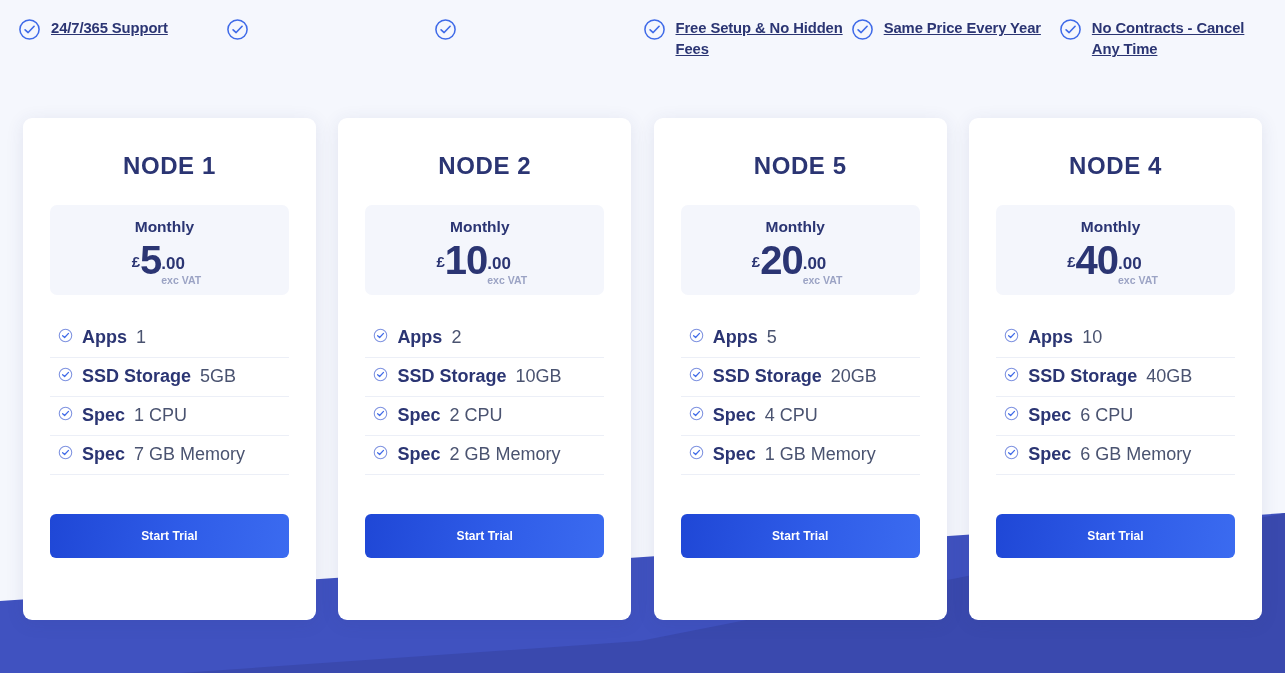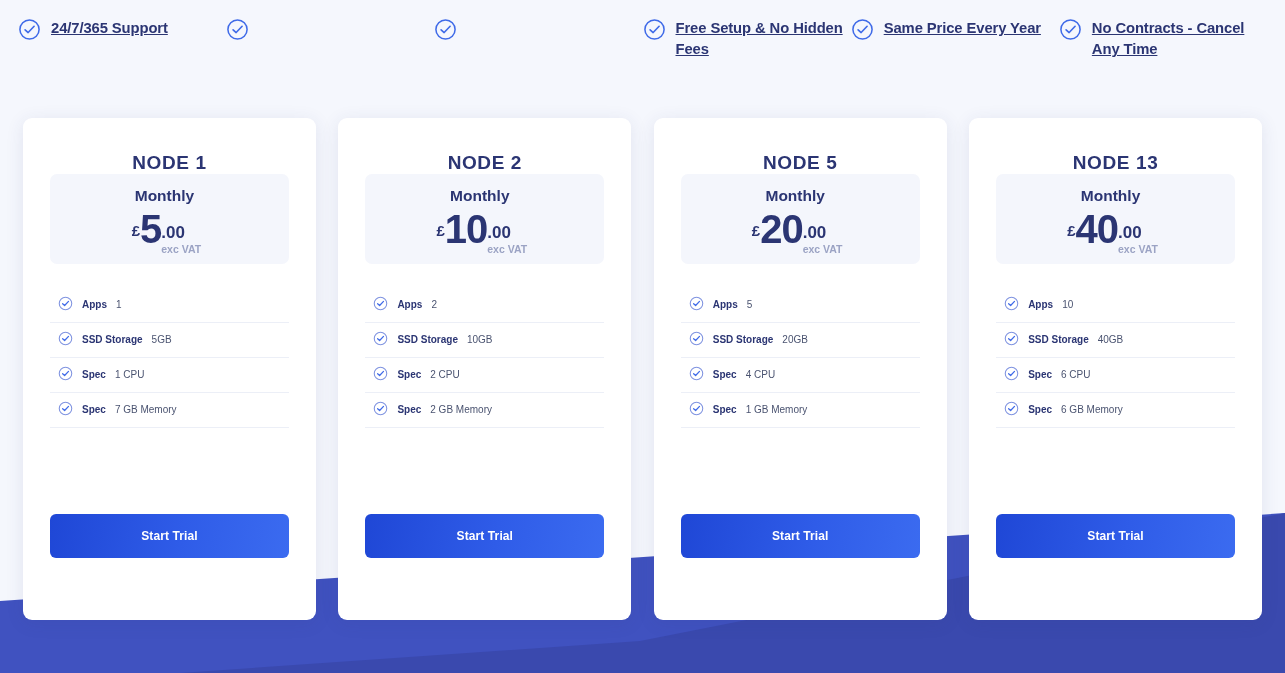--- a/index.html
+++ b/index.html
@@ -73,24 +73,25 @@
     border-radius: 9px;
     box-shadow: 0 3px 18px rgba(46, 58, 120, 0.10);
     padding: 34px 27px 0 27px;
     height: 502px;
     display: flex;
     flex-direction: column;
   }
 
   .card-title {
     text-align: center;
-    font-size: 19px;
+    font-size: 24px;
     font-weight: bold;
     color: #2b3573;
     letter-spacing: 0.6px;
+    margin-bottom: 25px;
   }
 
   .price-box {
     background: #f4f6fc;
     border-radius: 7px;
     height: 90px;
     padding: 13px 16px 0 0;
     margin-bottom: 24px;
     text-align: center;
   }
@@ -140,25 +141,25 @@
     font-weight: bold;
     color: #9ba3c4;
     line-height: 1;
     margin-top: 3px;
   }
 
   
   .feat-list { list-style: none; }
   .feat-row {
     display: flex;
-    align-items: center;
+    align-items: flex-end;
     gap: 9px;
     padding: 8px 0 9px 8px;
     border-bottom: 1px solid #eceff7;
-    font-size: 10px;
+    font-size: 18px;
     color: #4a5370;
   }
   .feat-row:last-child { border-bottom: 1px solid #eceff7; }
   .feat-label {
     font-weight: bold;
     color: #2b3573;
   }
   .feat-value { color: #4a5370; }
 
   
@@ -430,21 +431,21 @@
         <span class="feat-label">Spec</span>
         <span class="feat-value">1 GB Memory</span>
       </li>
     </ul>
     <div class="btn-wrap">
       <button class="cta-button">Start Trial</button>
     </div>
   </div>
 
   <div class="card">
-    <div class="card-title">NODE 13</div>
+    <div class="card-title">NODE 4</div>
     <div class="price-box">
       <span class="price-period">Monthly</span>
       <div class="price-line">
         <span class="currency">£</span>
         <span class="amount">40</span>
         <span class="cents-wrap">
           <span class="cents">.00</span>
           <span class="vat">exc VAT</span>
         </span>
       </div>

